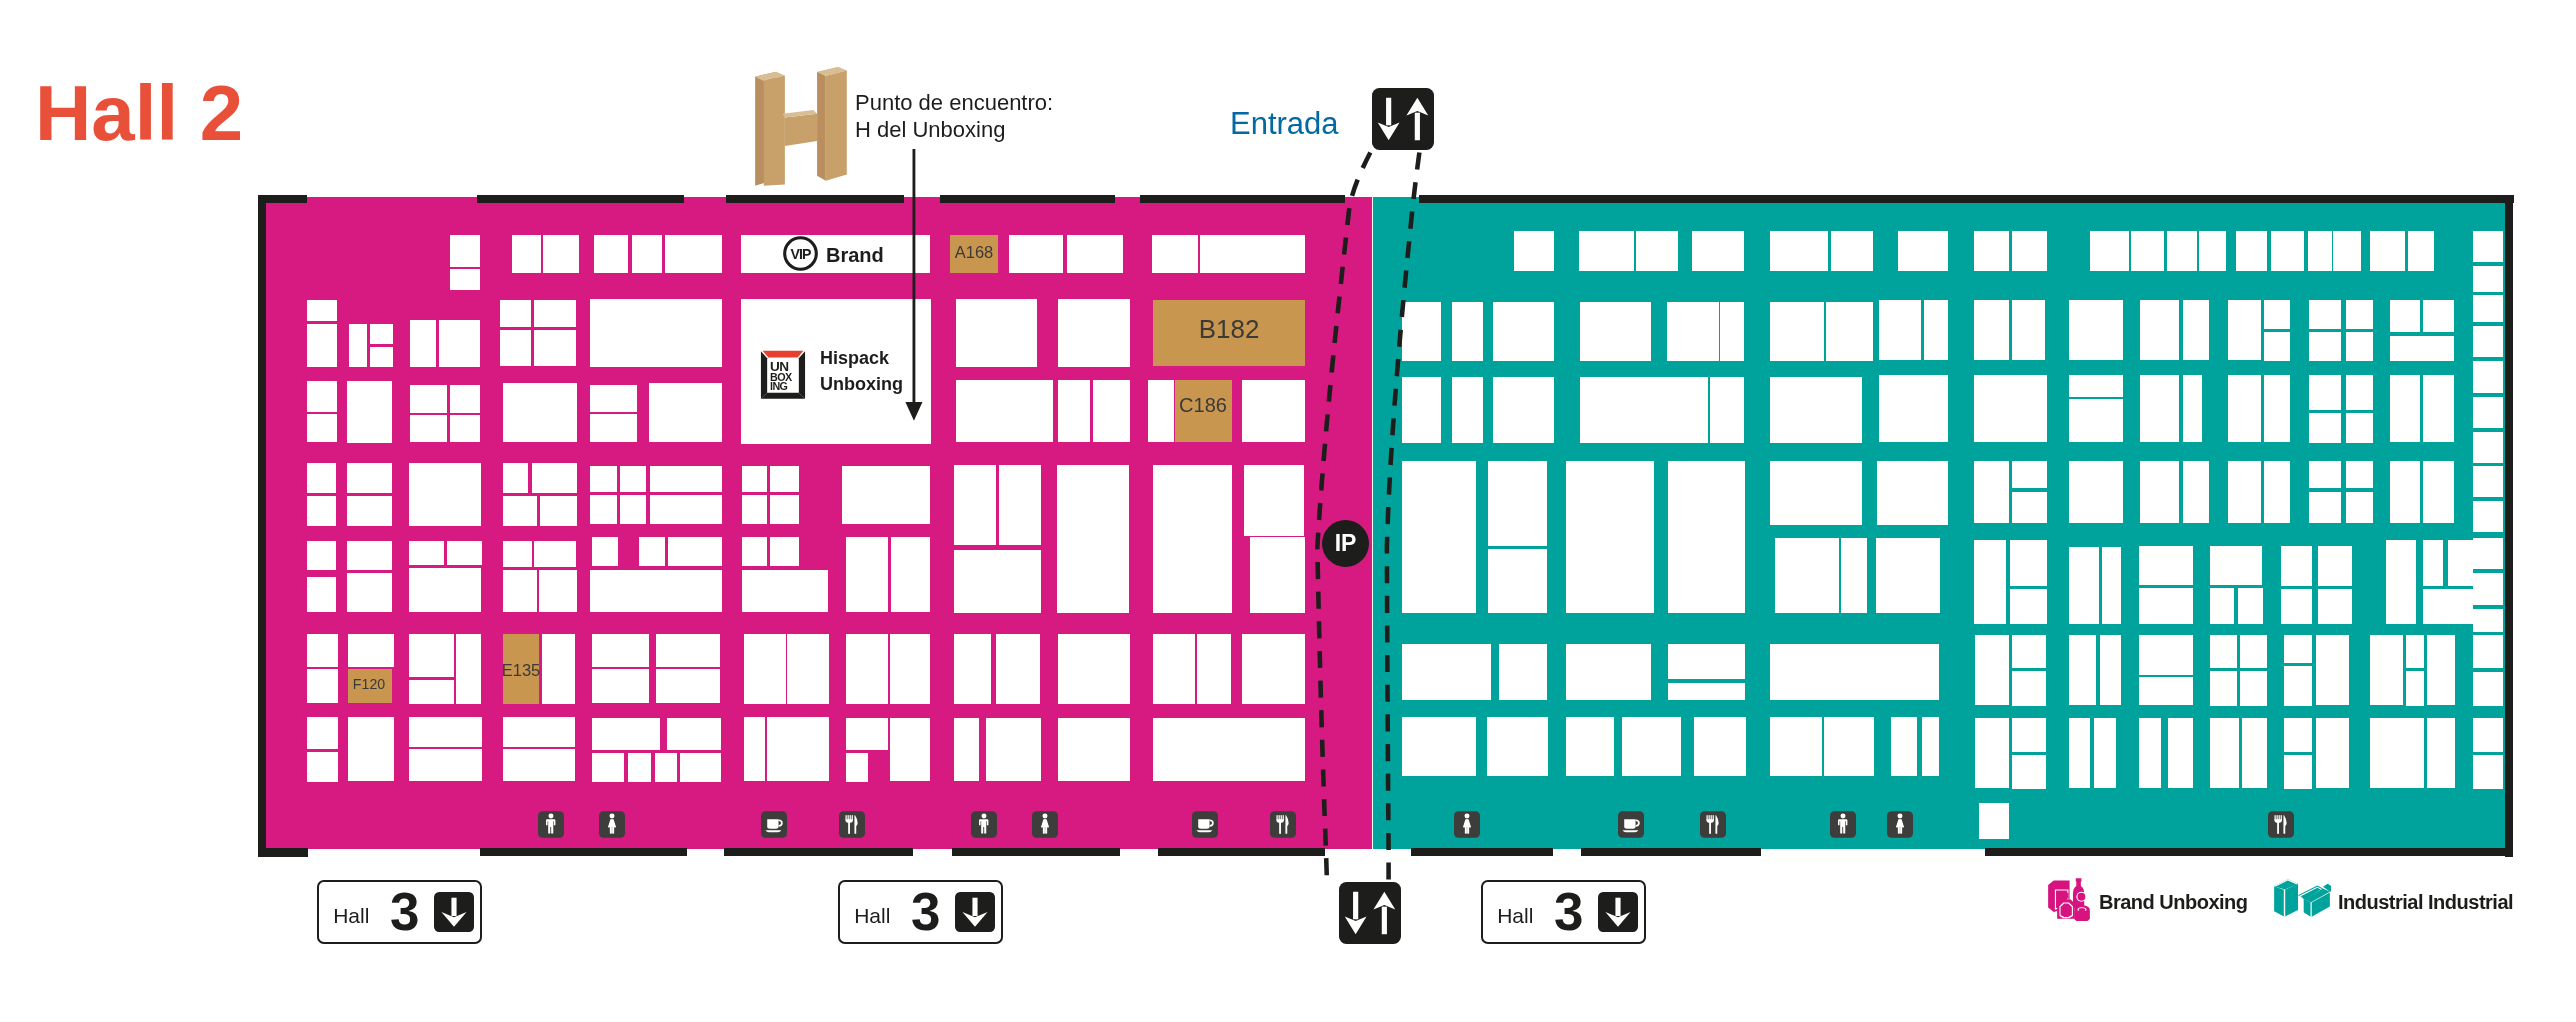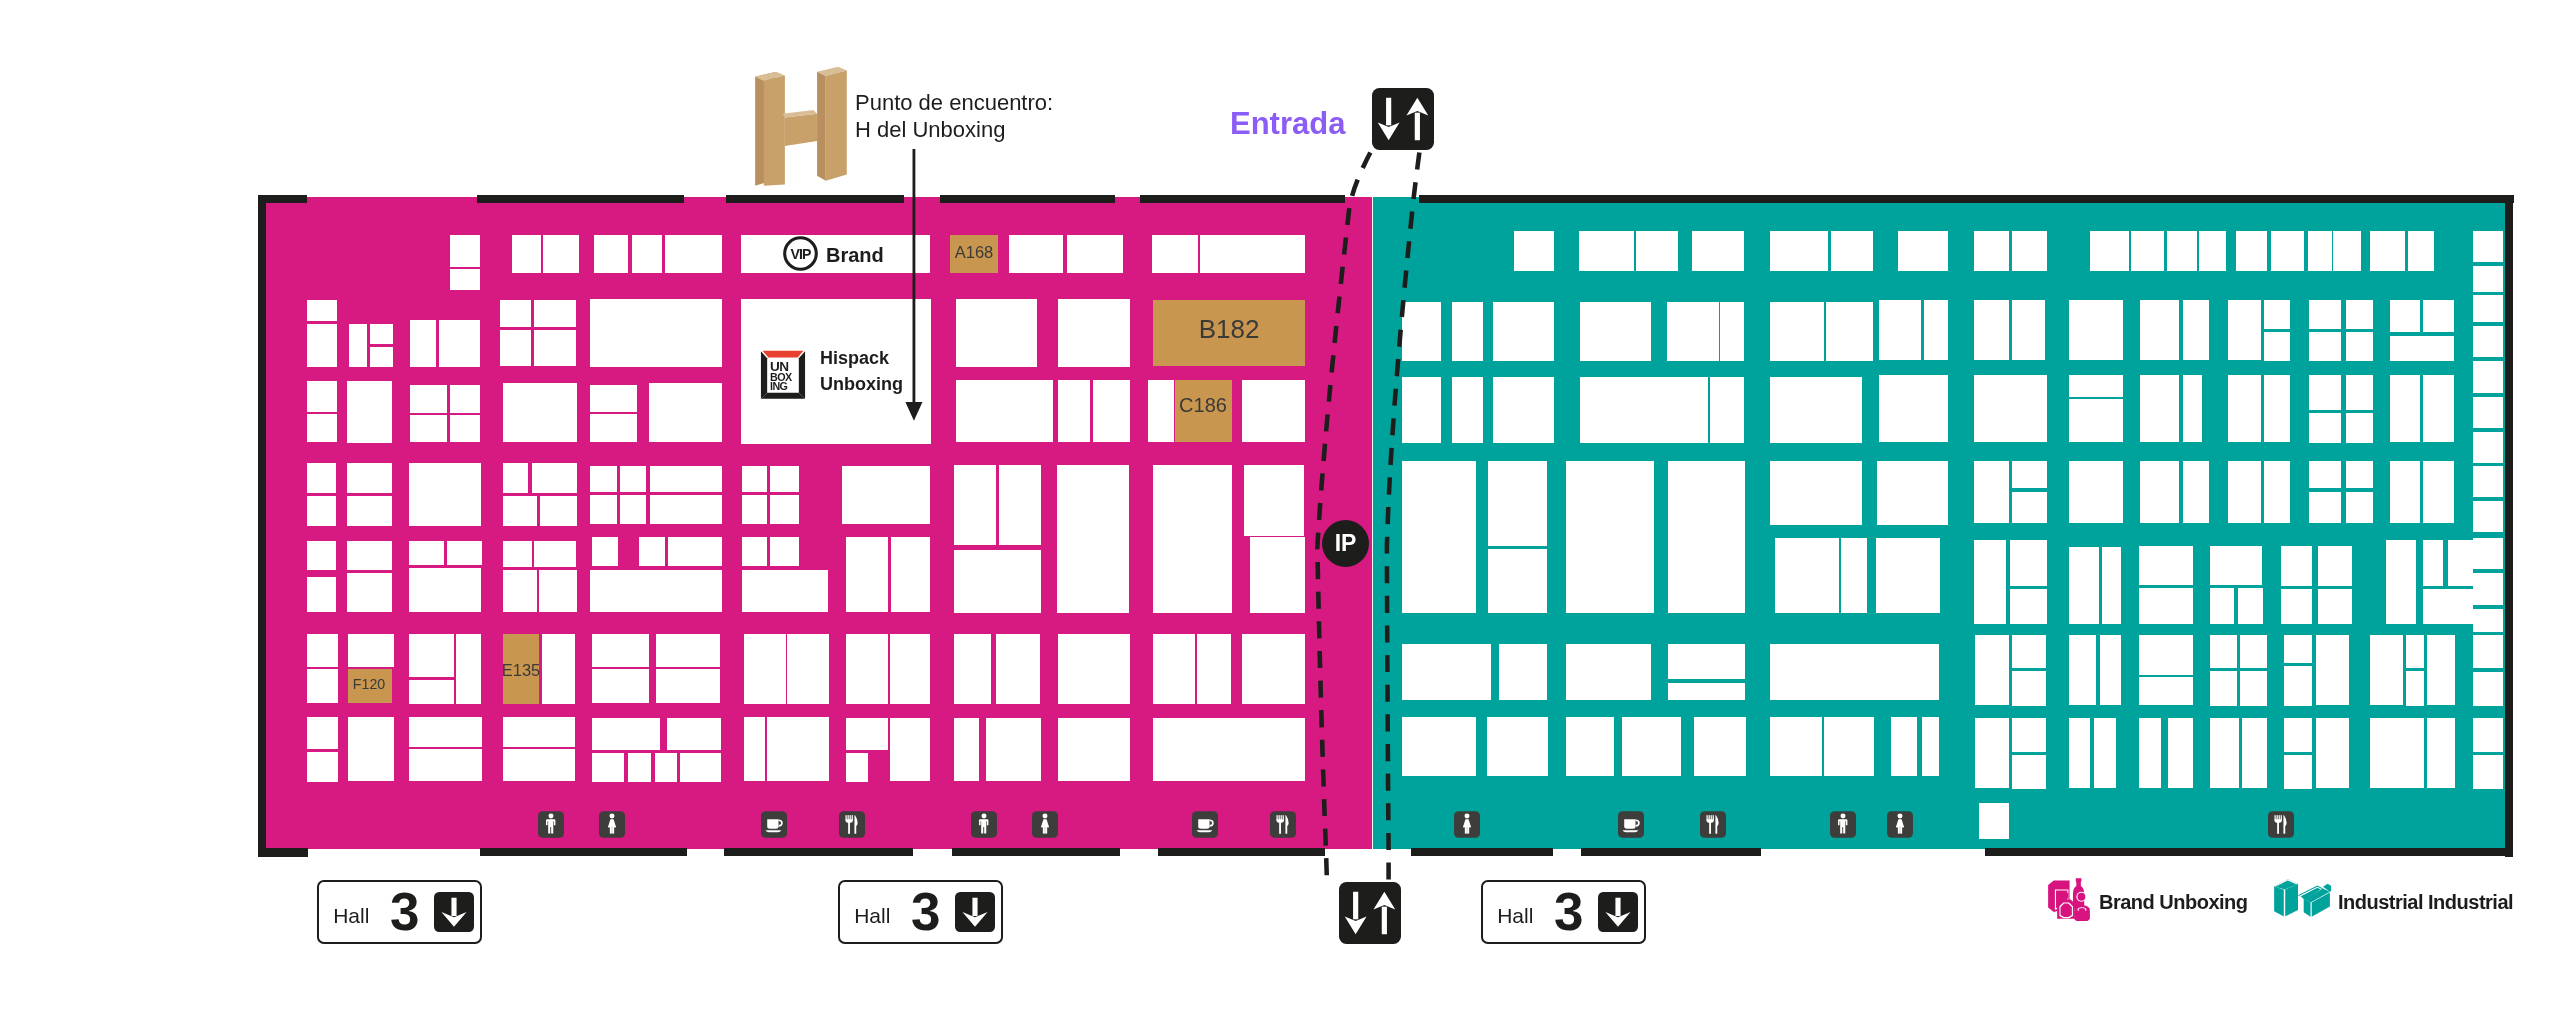--- a/index.html
+++ b/index.html
@@ -465,40 +465,41 @@
 <div style="position:absolute;left:1481px;top:880px;width:165px;height:64px;background:#fff;border:2.8px solid #1d1d1b;border-radius:6.8px;">
 <div style="position:absolute;left:14.2px;top:21.7px;font-size:21px;color:#1d1d1b;">Hall</div>
 <div style="position:absolute;left:71px;top:-1.1px;font-size:53px;font-weight:bold;color:#1d1d1b;">3</div>
 <svg style="position:absolute;left:115px;top:10.3px;" width="40" height="40" viewBox="0 0 70 70">
 <rect x="0" y="0" width="70" height="70" rx="9" fill="#1d1d1b"></rect>
 <rect x="30.5" y="10" width="9" height="32" fill="#fff"></rect>
 <polygon points="13,35 35,44 57,35 35,61" fill="#fff"></polygon>
       </svg>
     </div>
 
+<div style="position:absolute;left:35px;top:68px;font-size:78px;font-weight:bold;color:#e8503a;">Hall 2</div>
 
 <svg style="position:absolute;left:744px;top:58px;" width="109" height="129" viewBox="0 0 176 208">
   <polygon points="18,30 52,22 52,196 18,206" fill="#b98f5f"></polygon>
   <polygon points="18,30 52,22 66,28 32,37" fill="#d9bd94"></polygon>
   <polygon points="32,37 66,28 66,204 32,206" fill="#c7a06a"></polygon>
   <polygon points="118,22 152,14 166,20 132,29" fill="#d9bd94"></polygon>
   <polygon points="118,22 132,29 132,198 118,190" fill="#b98f5f"></polygon>
   <polygon points="132,29 166,20 166,188 132,198" fill="#c7a06a"></polygon>
   <polygon points="66,96 118,90 118,134 66,142" fill="#c7a06a"></polygon>
   <polygon points="66,96 118,90 112,84 62,90" fill="#d9bd94"></polygon>
 </svg>
 
 <div style="position:absolute;left:855px;top:89px;font-size:22px;color:#1d1d1b;line-height:27px;">Punto de encuentro:<br>H del Unboxing</div>
 
 <svg style="position:absolute;left:903px;top:149px;" width="23" height="273" viewBox="0 0 40 480">
   <line x1="19" y1="0" x2="19" y2="448" stroke="#1d1d1b" stroke-width="5"></line>
   <polygon points="4,445 34,445 19,478" fill="#1d1d1b"></polygon>
 </svg>
 
-<div style="position:absolute;left:1230px;top:106px;font-size:31px;font-weight:bold;color:#8b5cf6;">Entrada</div>
+<div style="position:absolute;left:1230px;top:106px;font-size:31px;font-weight:normal;color:#0369a1;">Entrada</div>
 
 <svg style="position:absolute;left:1372px;top:88px;" width="62" height="62" viewBox="0 0 108 108">
   <rect x="0" y="0" width="108" height="108" rx="13" fill="#1d1d1b"></rect>
   <rect x="24.5" y="17" width="9" height="48" fill="#fff"></rect>
   <polygon points="10,60 29,68 48,60 29,91" fill="#fff"></polygon>
   <rect x="74.5" y="43" width="9" height="48" fill="#fff"></rect>
   <polygon points="79,17 98,48 79,40 60,48" fill="#fff"></polygon>
 </svg>
 
 <svg style="position:absolute;left:1282px;top:148px;" width="171" height="741" viewBox="0 0 300 1300">

